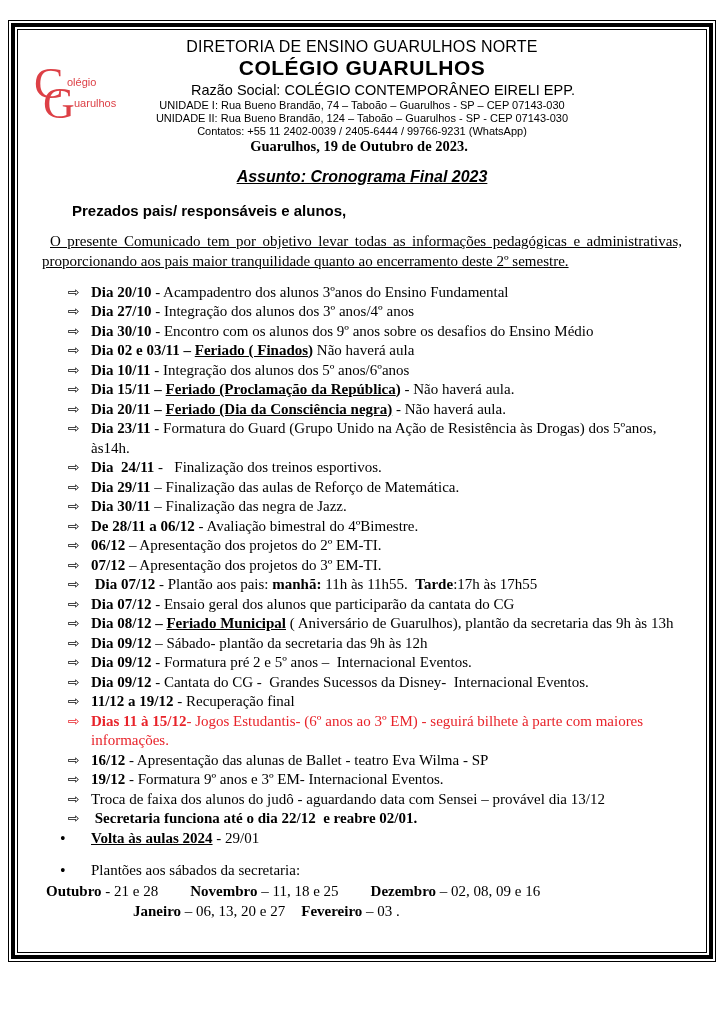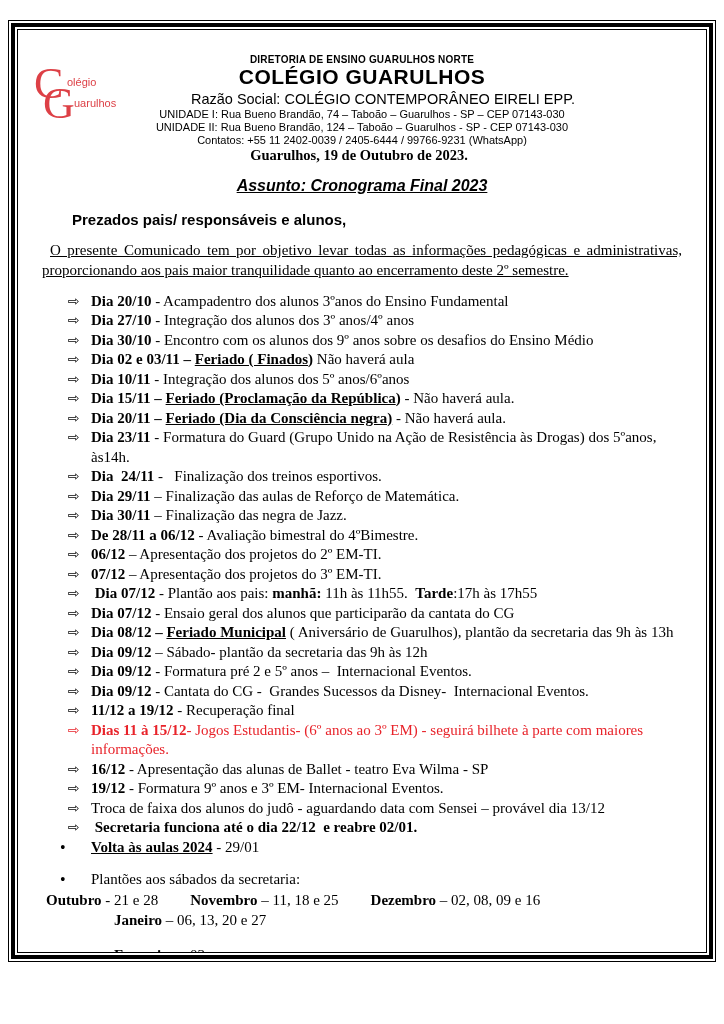--- a/index.html
+++ b/index.html
@@ -13,21 +13,21 @@
   .frame-outer {
     position:absolute; top:20px; left:8px; right:8px; bottom:62px;
     border:1px solid #000; padding:2px;
   }
   .frame-mid  { height:100%; border:4px solid #000; padding:2px; }
   .frame-inner{ height:100%; border:1px solid #000; overflow:hidden; position:relative; }
   .content { padding:8px 24px 0 24px; }
 
   
   .header { text-align:center; font-family:"Liberation Sans", sans-serif; position:relative; }
-  .h-line1 { font-size:10px; font-weight:bold; letter-spacing:0.2px;margin-top:16px; }
+  .h-line1 { font-size:16px; font-weight:normal; letter-spacing:0.2px; }
   .h-name  { font-size:21px; font-weight:bold; letter-spacing:0.5px; line-height:1.15; }
   .h-razao { font-size:14.5px; margin-top:2px;padding-left:42px; }
   .h-unit, .h-contact { font-size:11px; font-weight:normal; margin-top:1px; }
 
   
   .logo { position:absolute; left:16px; top:38px; width:130px; height:72px; }
   .logo .lc, .logo .lg { position:absolute; font-family:"Liberation Serif", serif; font-size:44px; line-height:1; }
   .logo .lc { left:0;  top:-6px; }
   .logo .lg { left:9px; top:14px; }
   .logo .lt { position:absolute; font-family:"Liberation Sans", sans-serif; font-weight:normal; font-size:11px; line-height:1; }
@@ -48,21 +48,21 @@
   .item.dot-item .bullet { padding-left:0; font-size:16px; font-family:"Liberation Serif", serif; }
   .item .itext { flex:1; white-space:pre-wrap; padding-right:2px; }
   .item .b { font-weight:bold; }
   .item .u { text-decoration:underline; }
   .item.space-before { margin-top:11px; }
 
   
   .saturday { font-size:15px; line-height:1.3; margin-top:1px; }
   .sat-row { display:flex; gap:32px; }
   .sat-row.first  { margin-left:4px; }
-  .sat-row.second { margin-left:72px; gap:16px;flex-direction:column; }
+  .sat-row.second { margin-left:91px; gap:16px; }
   .sat-entry .m { font-weight:bold; }
   .sat-entry .d { white-space:pre-wrap; }
 </style>
 </head>
 <body>
 
 <div class="page">
   <div class="frame-outer">
     <div class="frame-mid">
       <div class="frame-inner">

